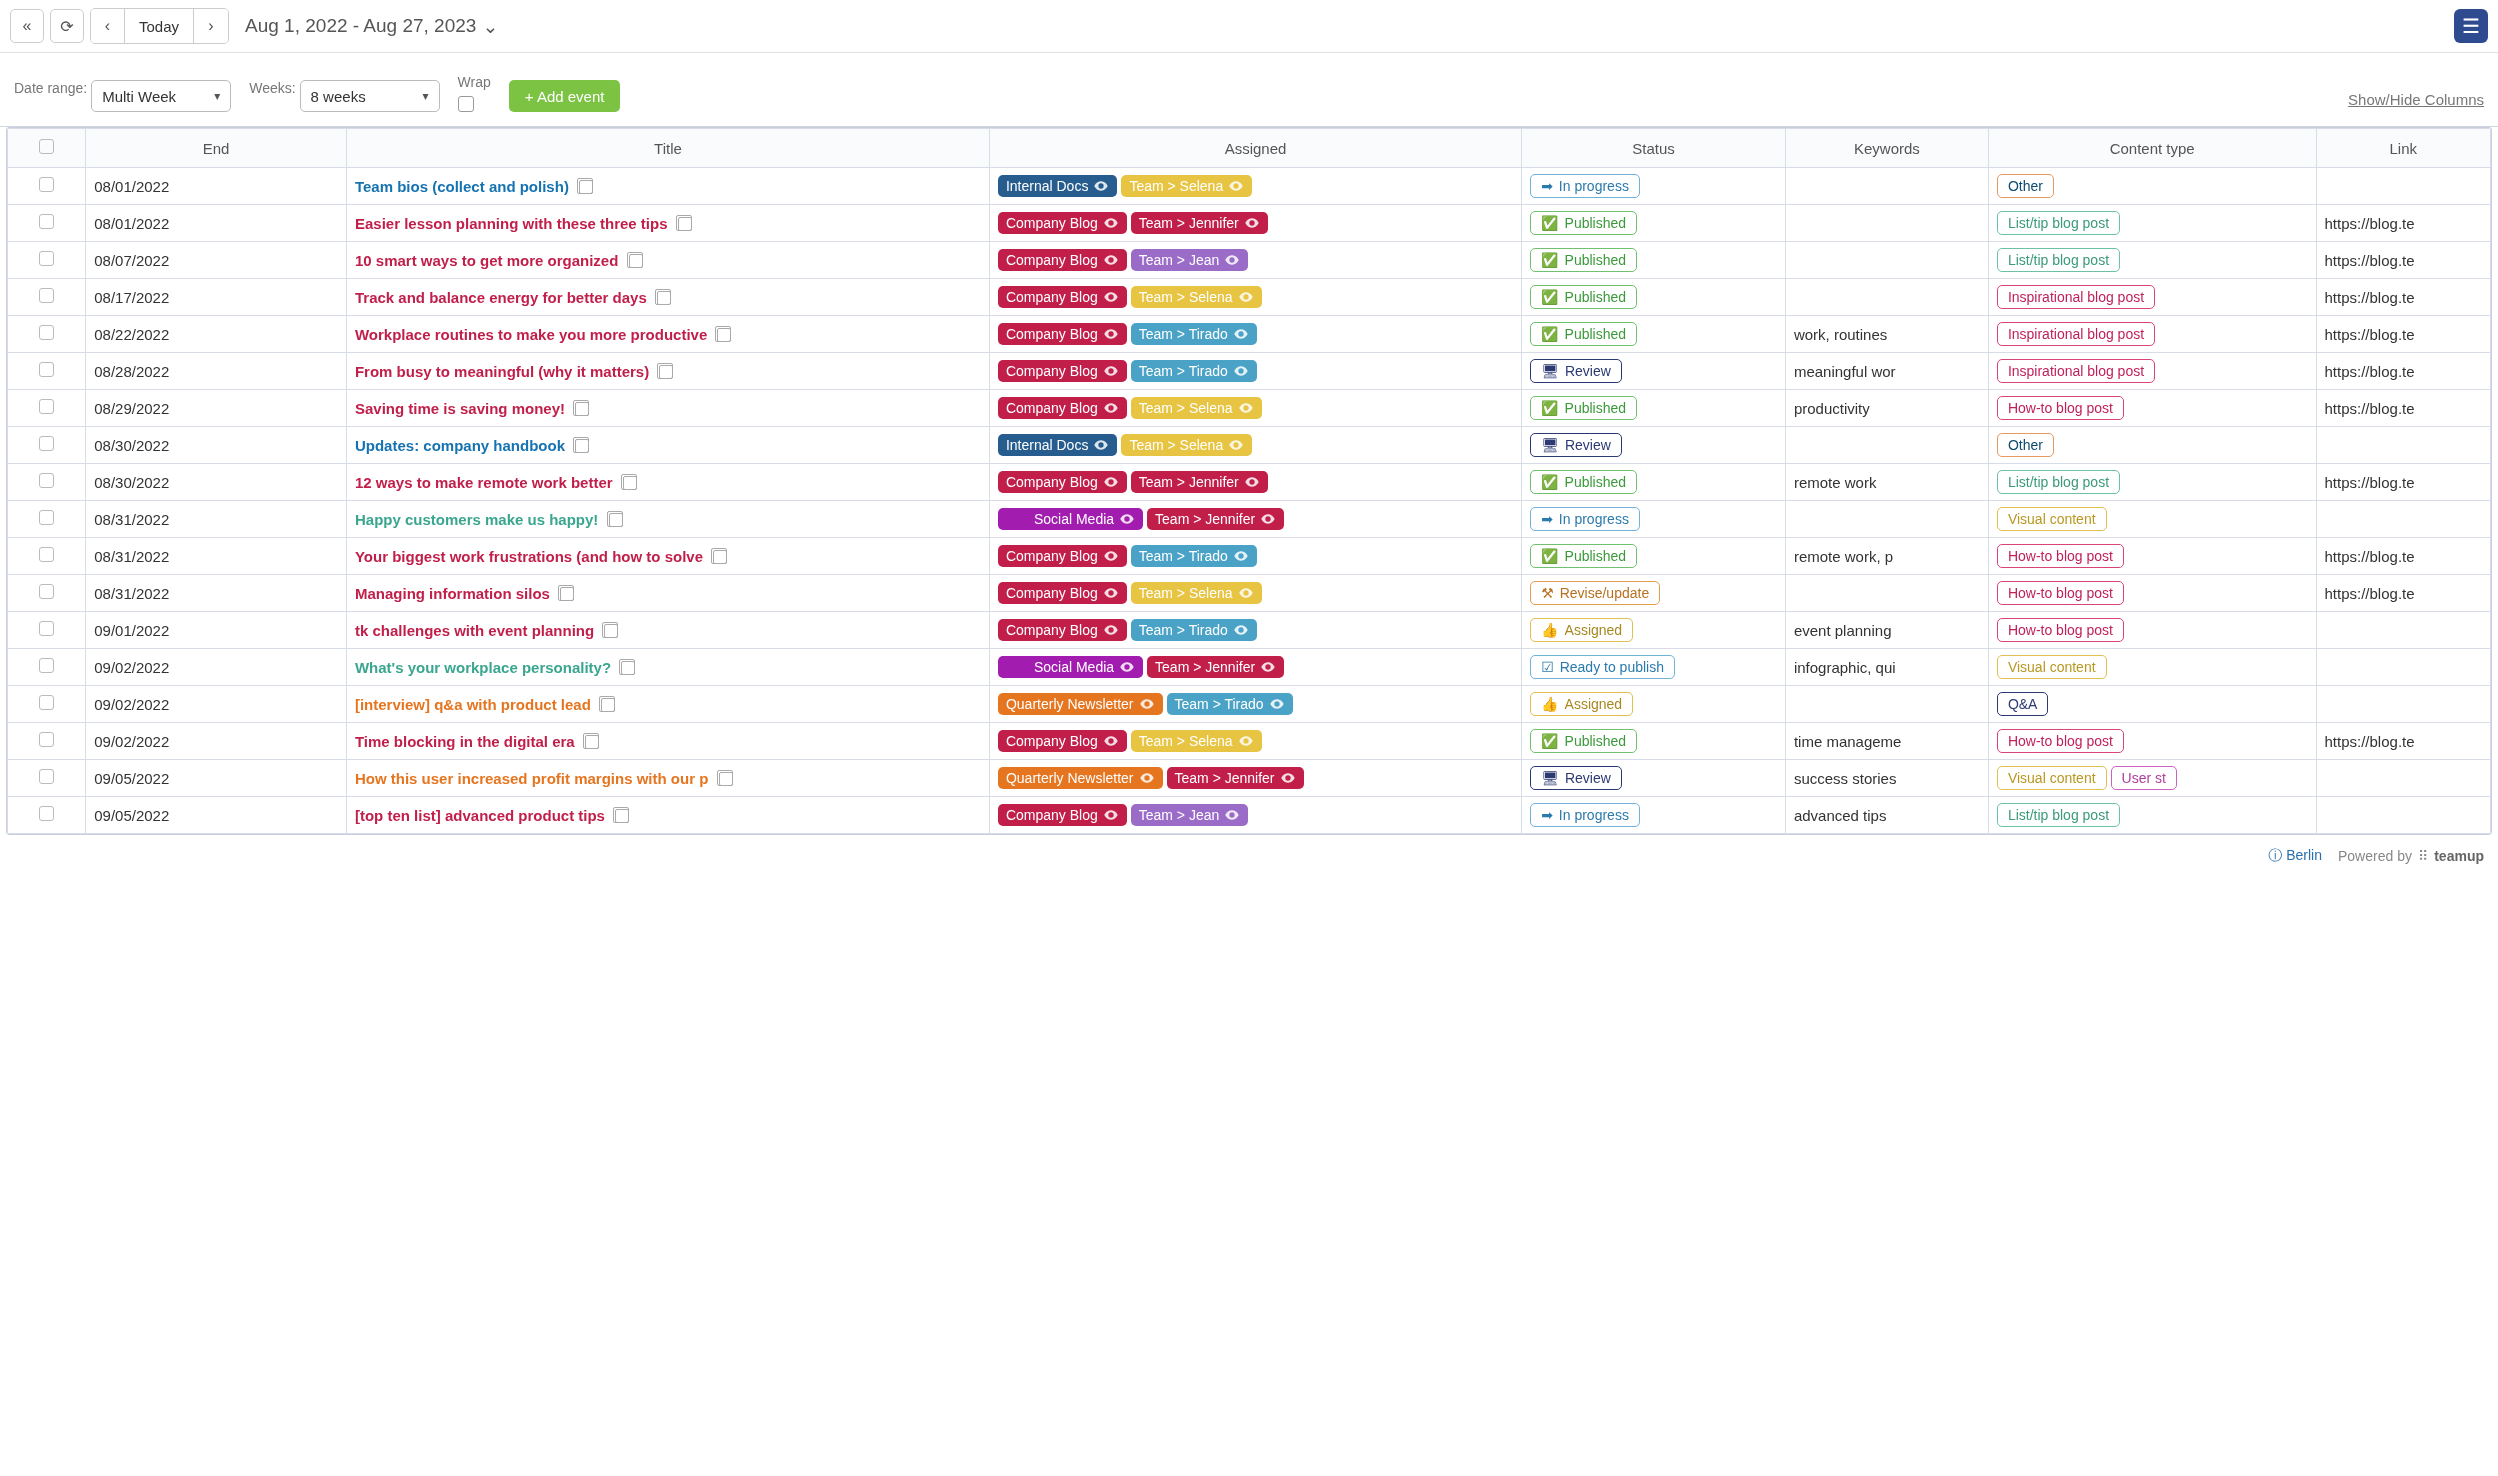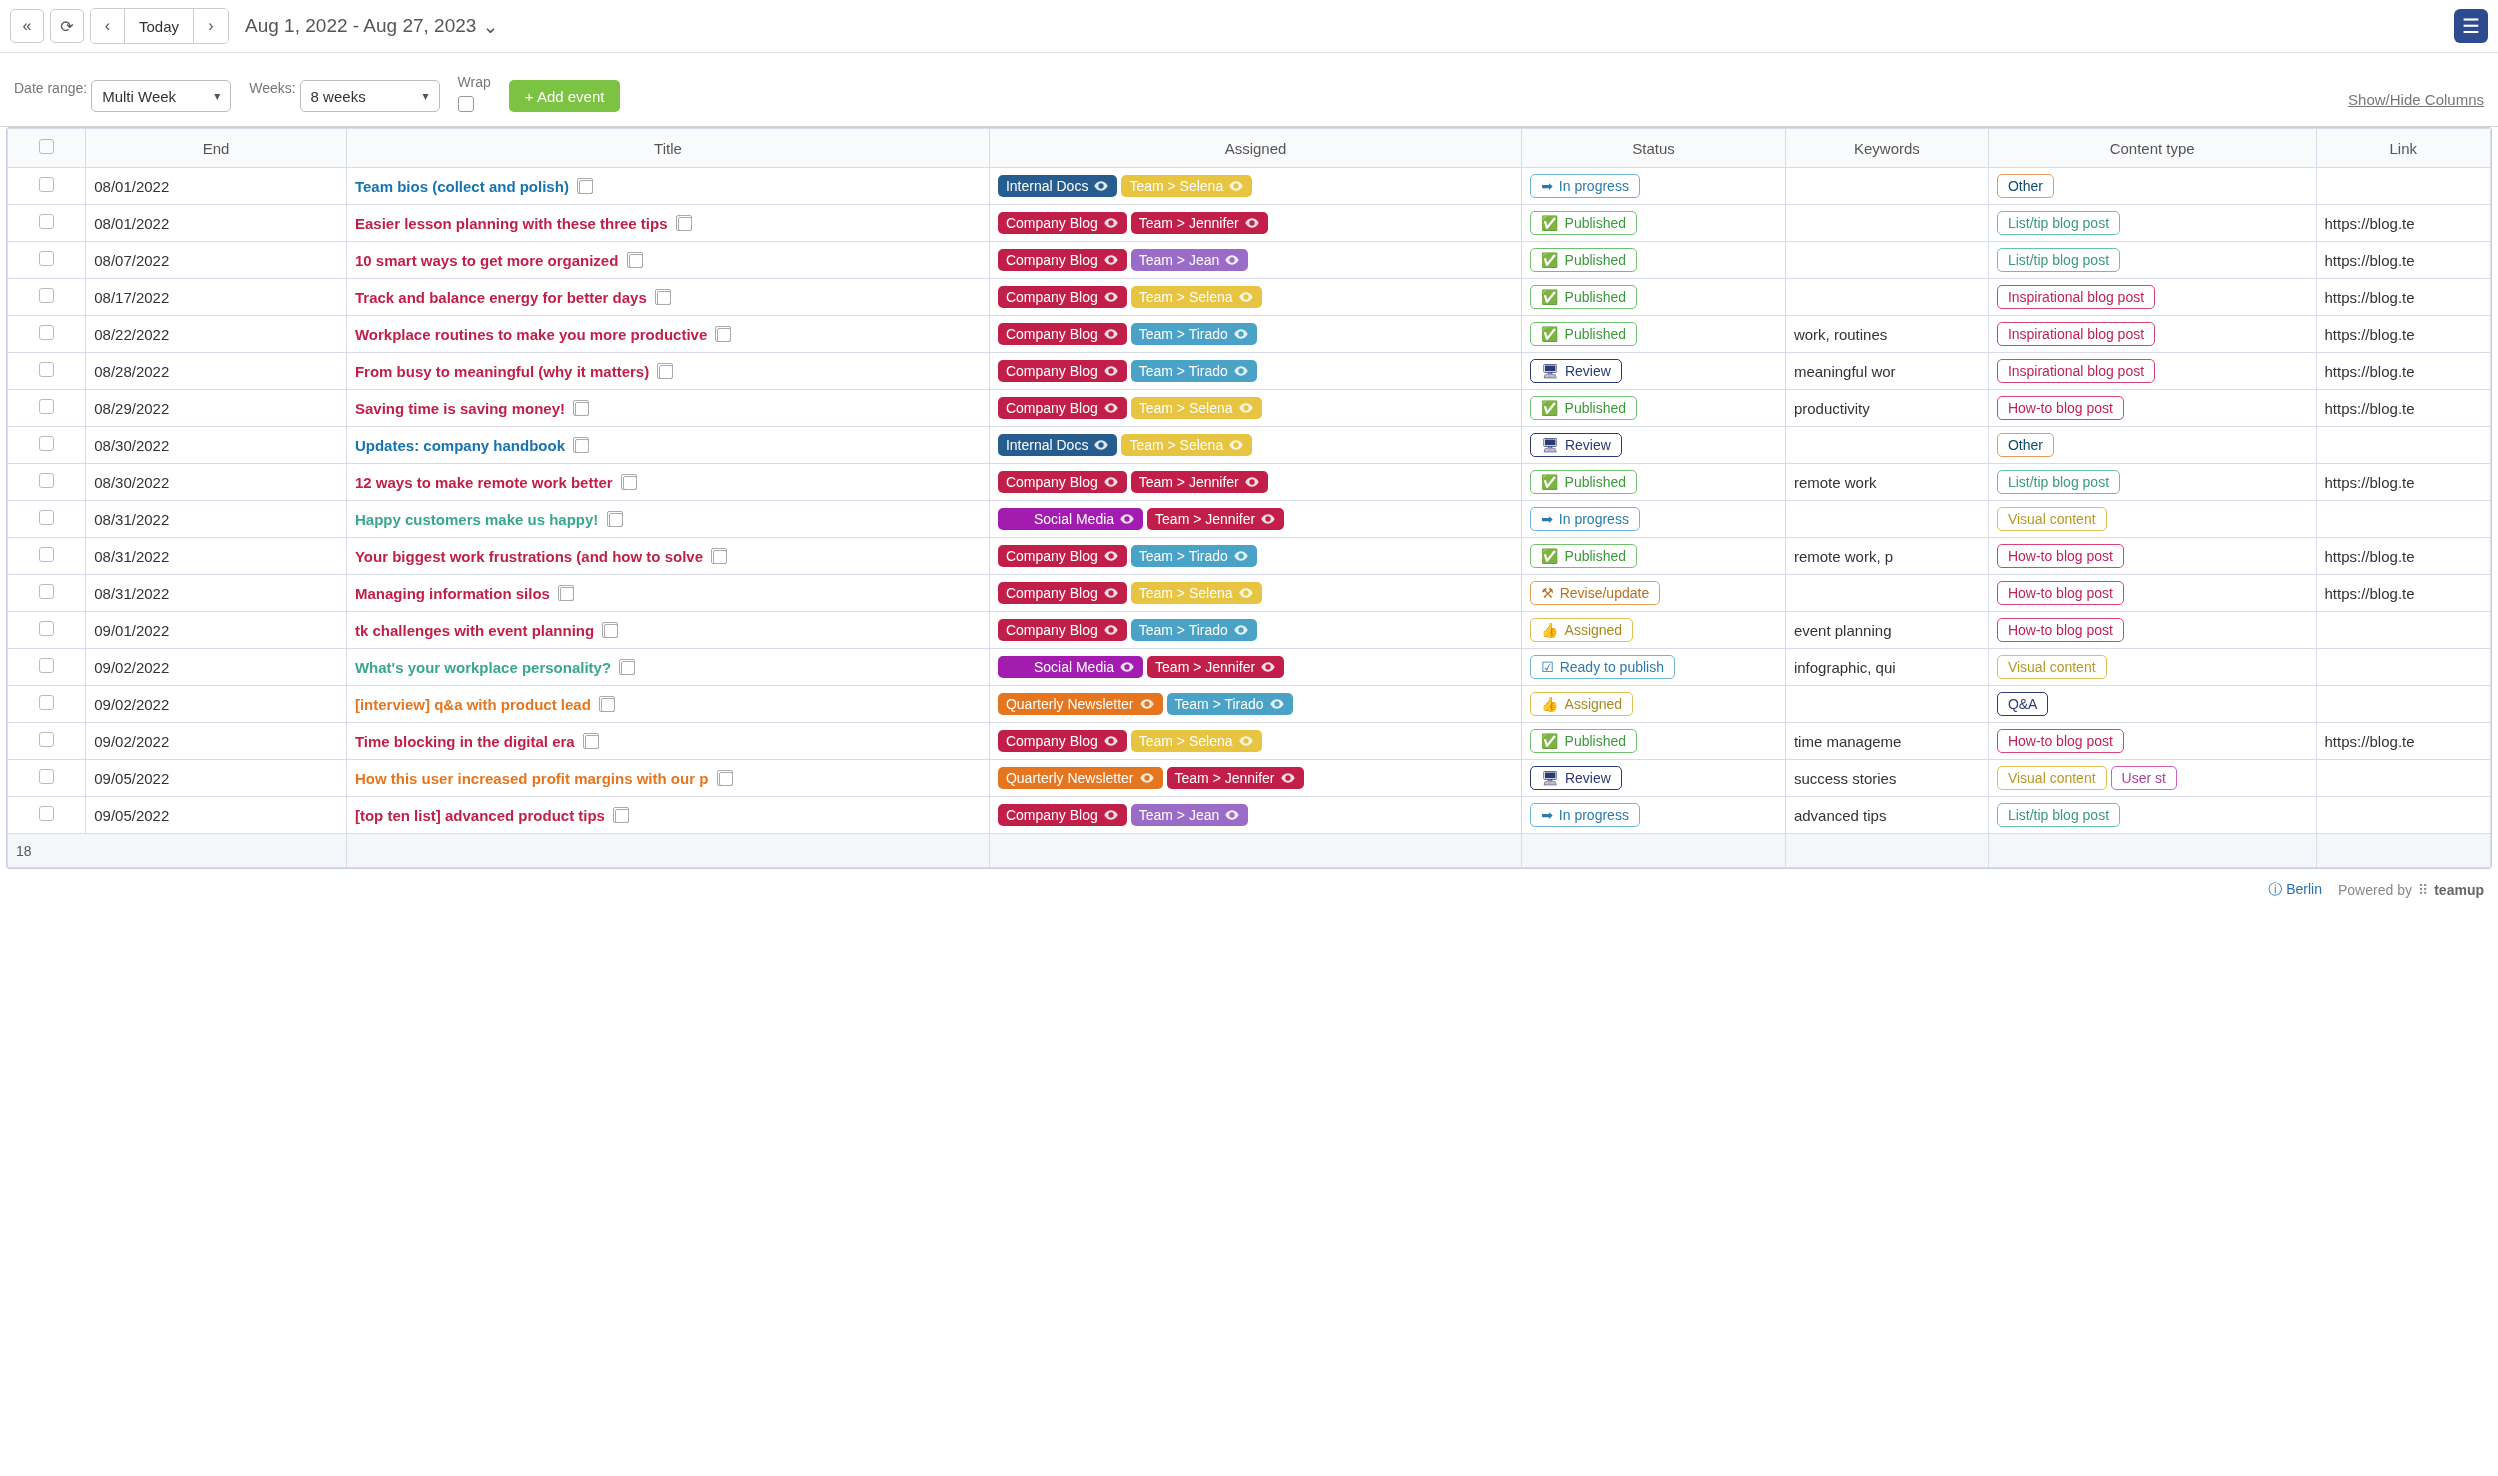--- a/index.html
+++ b/index.html
@@ -566,29 +566,20 @@
               </svg>
             </span></td>
           <td><span class="status-pill st-inprogress">
               <span>➡</span>
               <span>In progress</span>
             </span></td>
           <td>advanced tips</td>
           <td><span class="ctype ct-list" style="margin-right: 4px;">List/tip blog post</span></td>
           <td></td>
         </tr>
-        <tr class="count-row">
-          <td colspan="2">18</td>
-          <td></td>
-          <td></td>
-          <td></td>
-          <td></td>
-          <td></td>
-          <td></td>
-        </tr>
       </tbody>
 </table>
 </div>
 
 <div class="footer">
   <a href="#"><span>ⓘ</span> <span>Berlin</span></a>
   <div class="powered">
     <span>Powered by</span>
     <span>⠿</span>
     <span class="logo-teamup">teamup</span>

